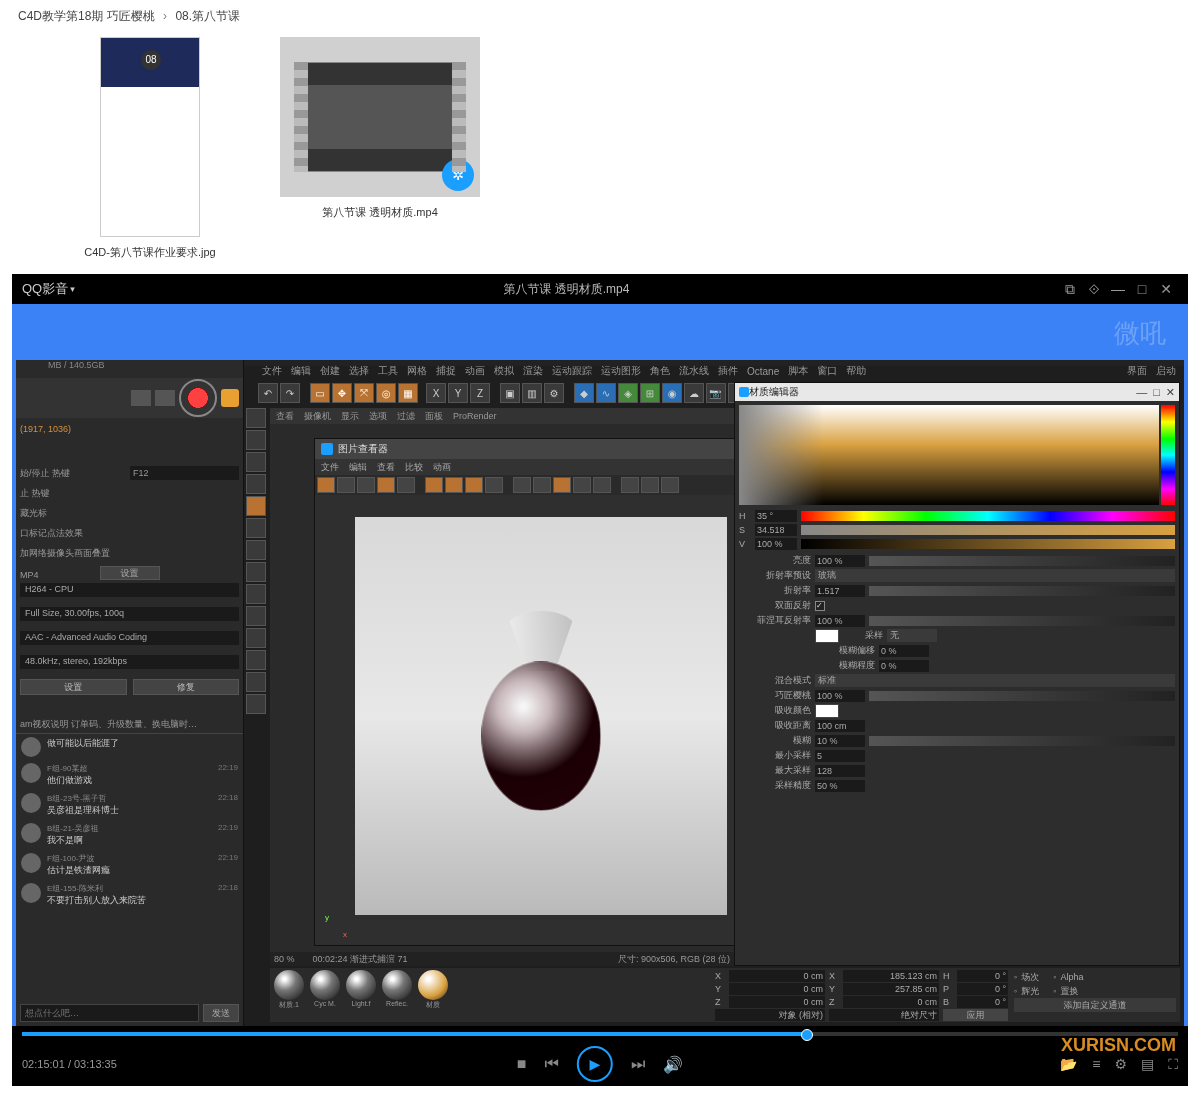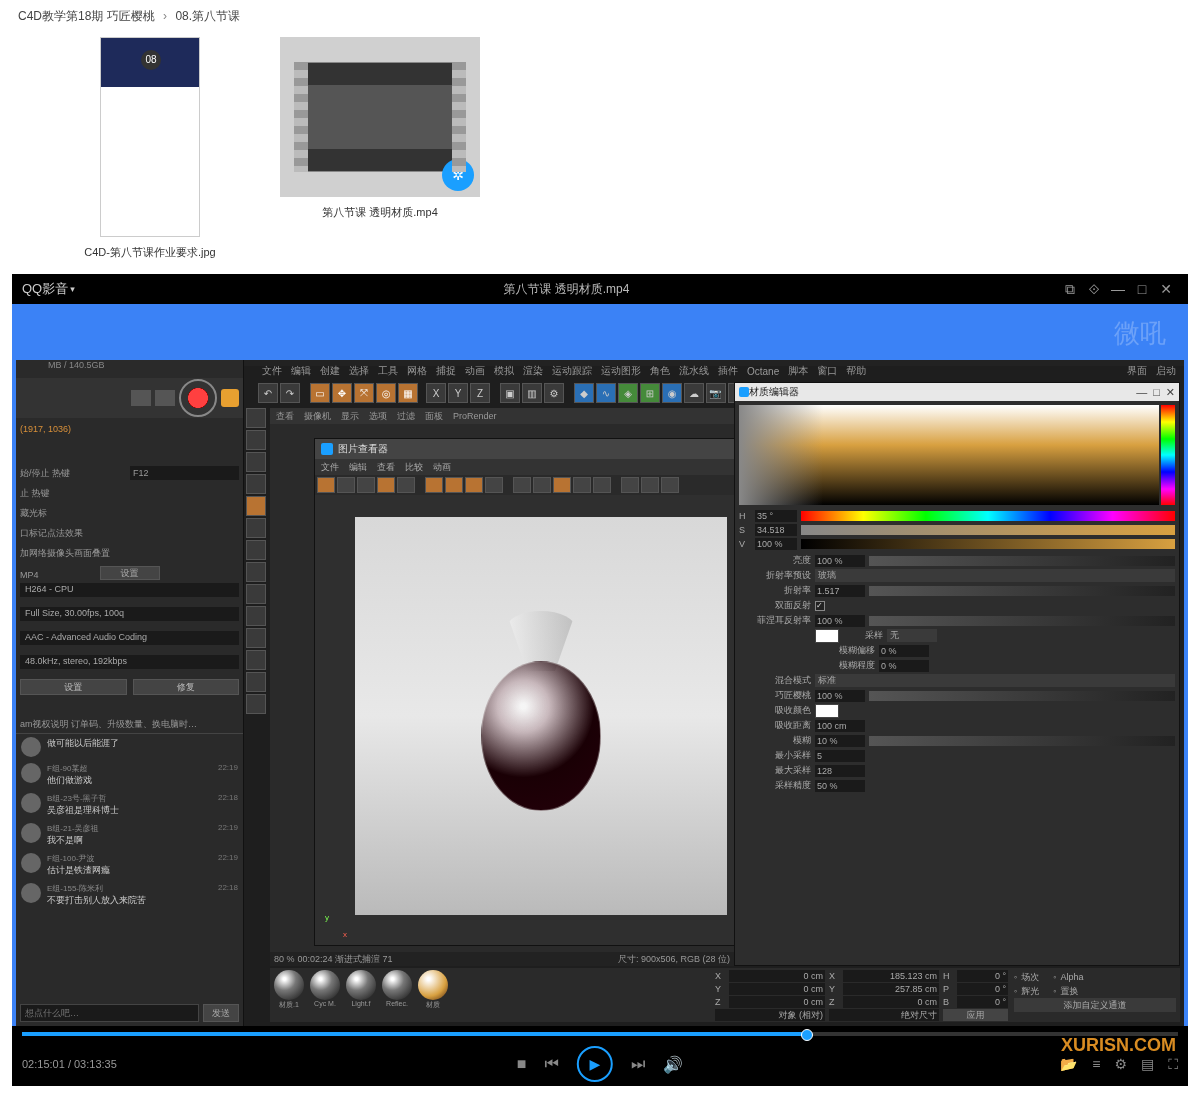--- a/index.html
+++ b/index.html
@@ -132,21 +132,21 @@
 .mat-thumbs .mt { width: 34px; text-align: center; }
 .mat-thumbs .mt .ball { width: 30px; height: 30px; border-radius: 50%; background: radial-gradient(circle at 35% 30%, #fff 5%, #777 40%, #222 90%); margin: 0 auto; }
 .mat-thumbs .mt.on .ball { background: radial-gradient(circle at 35% 30%, #fff 5%, #d8a040 60%, #5a3010 95%); }
 .mat-thumbs .mt .ml { font-size: 7px; color: #999; }
 .coord-panel { margin-left: auto; display: grid; grid-template-columns: 110px 110px 65px; gap: 1px 4px; align-content: start; padding: 2px; }
 .coord-panel .cr { display: flex; gap: 2px; align-items: center; }
 .coord-panel .cr label { width: 12px; }
 .coord-panel .cr .cv { flex: 1; background: #1a1a1a; height: 12px; line-height: 12px; padding: 0 2px; text-align: right; }
 .extra-panel { width: 170px; padding: 2px 4px; }
 .extra-panel .er { display: flex; align-items: center; gap: 4px; height: 14px; }
-.status-line { position: absolute; left: 254px; bottom: 60px; height: 14px; font-size: 9px; color: #999; background: #222; padding: 0 4px; display: flex; gap: 3px; align-items: center; right: 450px; }
+.status-line { position: absolute; left: 254px; bottom: 60px; height: 14px; font-size: 9px; color: #999; background: #222; padding: 0 4px; display: flex; gap: 18px; align-items: center; right: 450px; }
 .status-line .r { margin-left: auto; }
 
 
 .controls { height: 60px; background: #000; position: relative; color: #aaa; }
 .progress { position: absolute; top: 6px; left: 10px; right: 10px; height: 4px; background: #333; }
 .progress .fill { height: 100%; width: 68%; background: #1a9fff; position: relative; }
 .progress .fill::after { content: ""; position: absolute; right: -5px; top: -3px; width: 10px; height: 10px; border-radius: 50%; background: #1a9fff; border: 1px solid #fff; }
 .ctl-row { position: absolute; top: 20px; left: 10px; right: 10px; height: 36px; display: flex; align-items: center; gap: 14px; font-size: 12px; }
 .timecode { color: #999; font-size: 11px; }
 .ctl-center { position: absolute; left: 50%; transform: translateX(-50%); display: flex; align-items: center; gap: 18px; }

